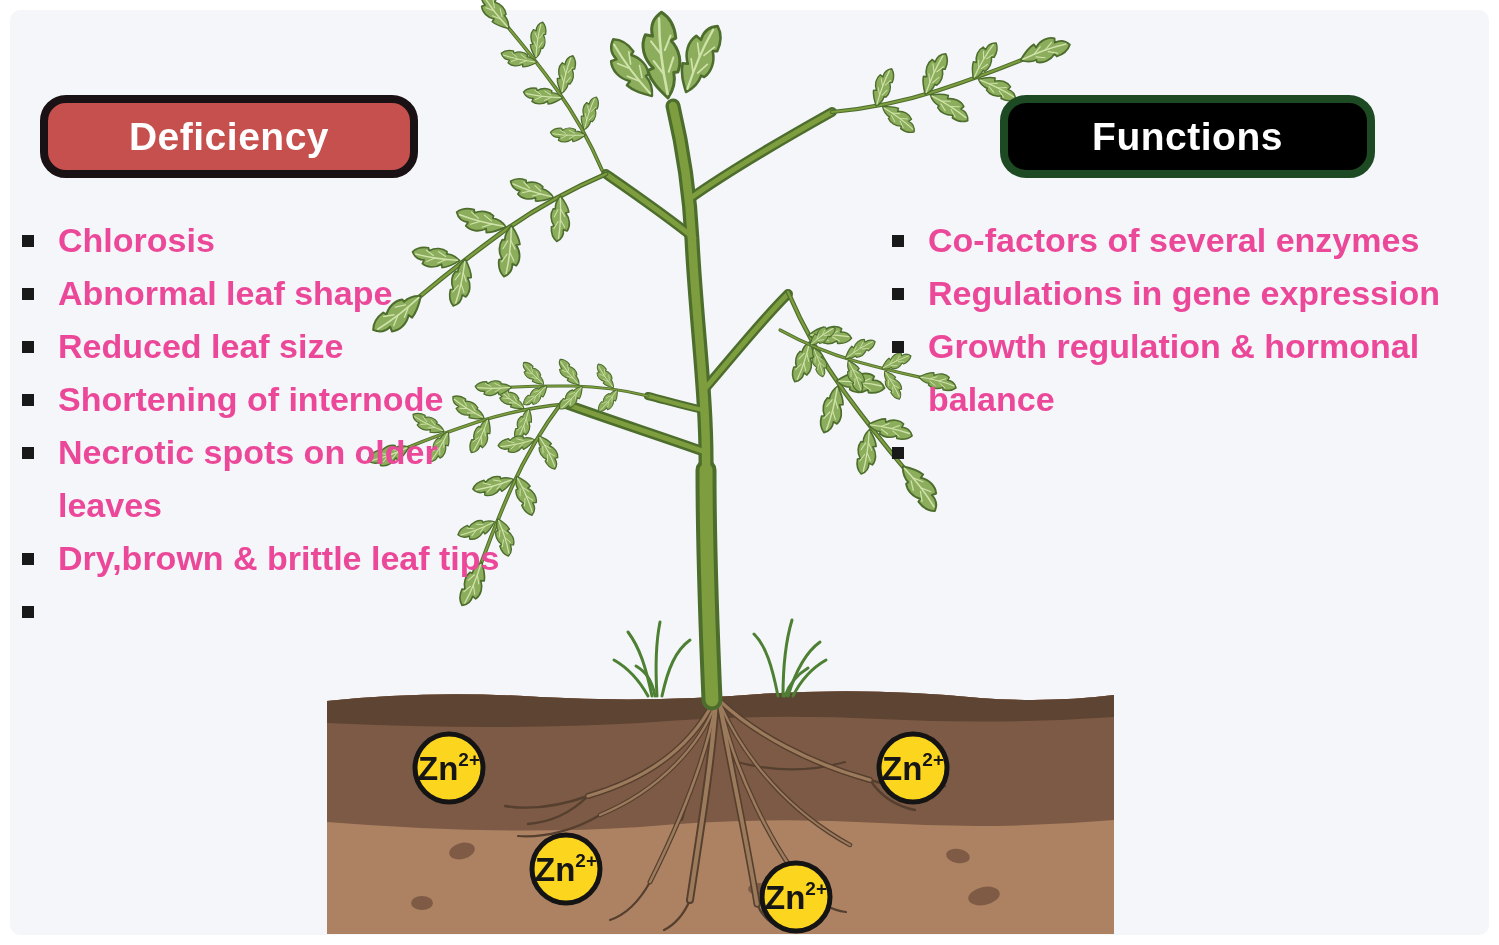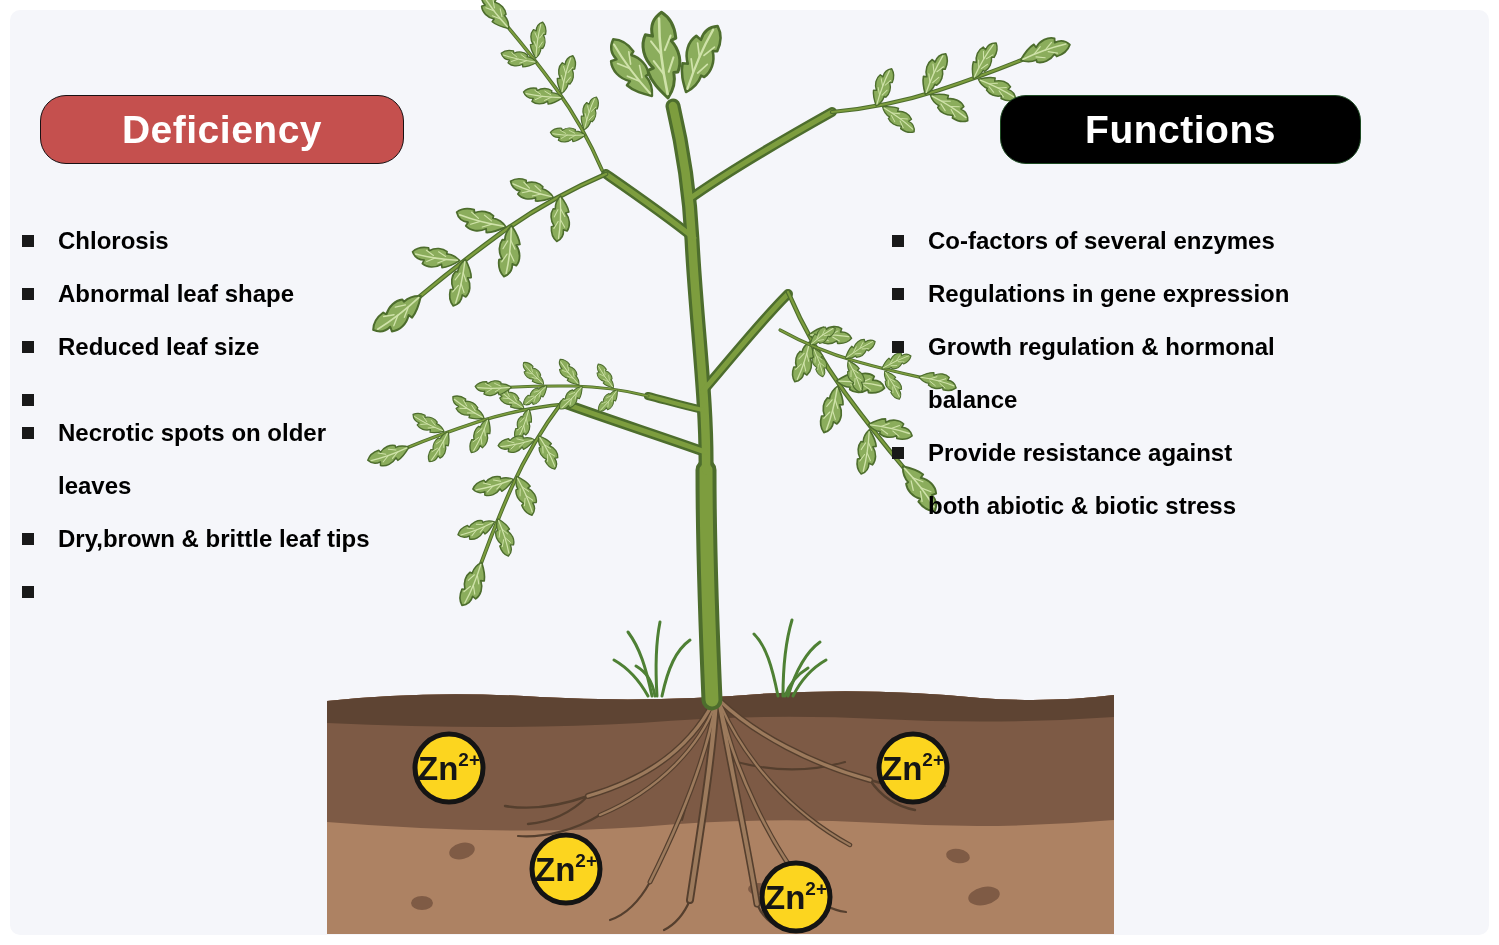--- a/index.html
+++ b/index.html
@@ -5,30 +5,30 @@
   html,body{margin:0;padding:0;}
   body{
     width:1499px;height:945px;position:relative;overflow:hidden;
     background:#ffffff;font-family:"Liberation Sans",sans-serif;
   }
   .canvas{position:absolute;inset:10px;background:#f5f6fa;border-radius:10px;}
   .scene{position:absolute;left:0;top:0;width:1499px;height:945px;}
 
   .pill{
     position:absolute;top:95px;height:67px;
-    border:1px solid #fca5a5;border-radius:26px;
+    border:8px solid #fca5a5;border-radius:26px;
     display:flex;align-items:center;justify-content:center;
     color:#ffffff;font-size:39px;font-weight:bold;letter-spacing:.5px;text-align:center;
   }
   .pill-red{left:40px;width:362px;background:#c5504e;border-color:#191113;}
   .pill-green{left:1000px;width:359px;background:#000000;border-color:#1d4a22;}
 
   .list{position:absolute;top:214px;}
   .list ul{list-style:none;margin:0;padding:0;}
-  .list li{display:flex;align-items:flex-start;font-size:24px;font-weight:bold;color:#000000;line-height:53px;}
+  .list li{display:flex;align-items:flex-start;font-size:34px;font-weight:bold;color:#ec4899;line-height:53px;}
   .bullet{flex:0 0 12px;width:12px;height:12px;background:#191919;margin:21px 24px 0 6px;}
   .li-text{white-space:pre-line;}
   .list-left{left:16px;width:505px;}
   .list-right{left:886px;width:568px;}
 
   .ion-text{font-family:"Liberation Sans",sans-serif;font-weight:bold;fill:#161616;font-size:33px;}
   .ion-sup{font-size:19px;}
 </style>
 </head>
 <body>
@@ -187,20 +187,21 @@
     <li>
         <span class="bullet"></span>
         <span class="li-text">Abnormal leaf shape</span>
       </li>
     <li>
         <span class="bullet"></span>
         <span class="li-text">Reduced leaf size</span>
       </li>
     <li>
         <span class="bullet"></span>
+        <span class="li-text">Shortening of internode</span>
       </li>
     <li>
         <span class="bullet"></span>
         <span class="li-text">Necrotic spots on older
 leaves</span>
       </li>
     <li>
         <span class="bullet"></span>
         <span class="li-text">Dry,brown &amp; brittle leaf tips</span>
       </li>
@@ -220,17 +221,15 @@
         <span class="bullet"></span>
         <span class="li-text">Regulations in gene expression</span>
       </li>
     <li>
         <span class="bullet"></span>
         <span class="li-text">Growth regulation &amp; hormonal
 balance</span>
       </li>
     <li>
         <span class="bullet"></span>
-        <span class="li-text">Provide resistance against
-both abiotic &amp; biotic stress</span>
       </li>
   </ul>
 </div>
 
 </body></html>

